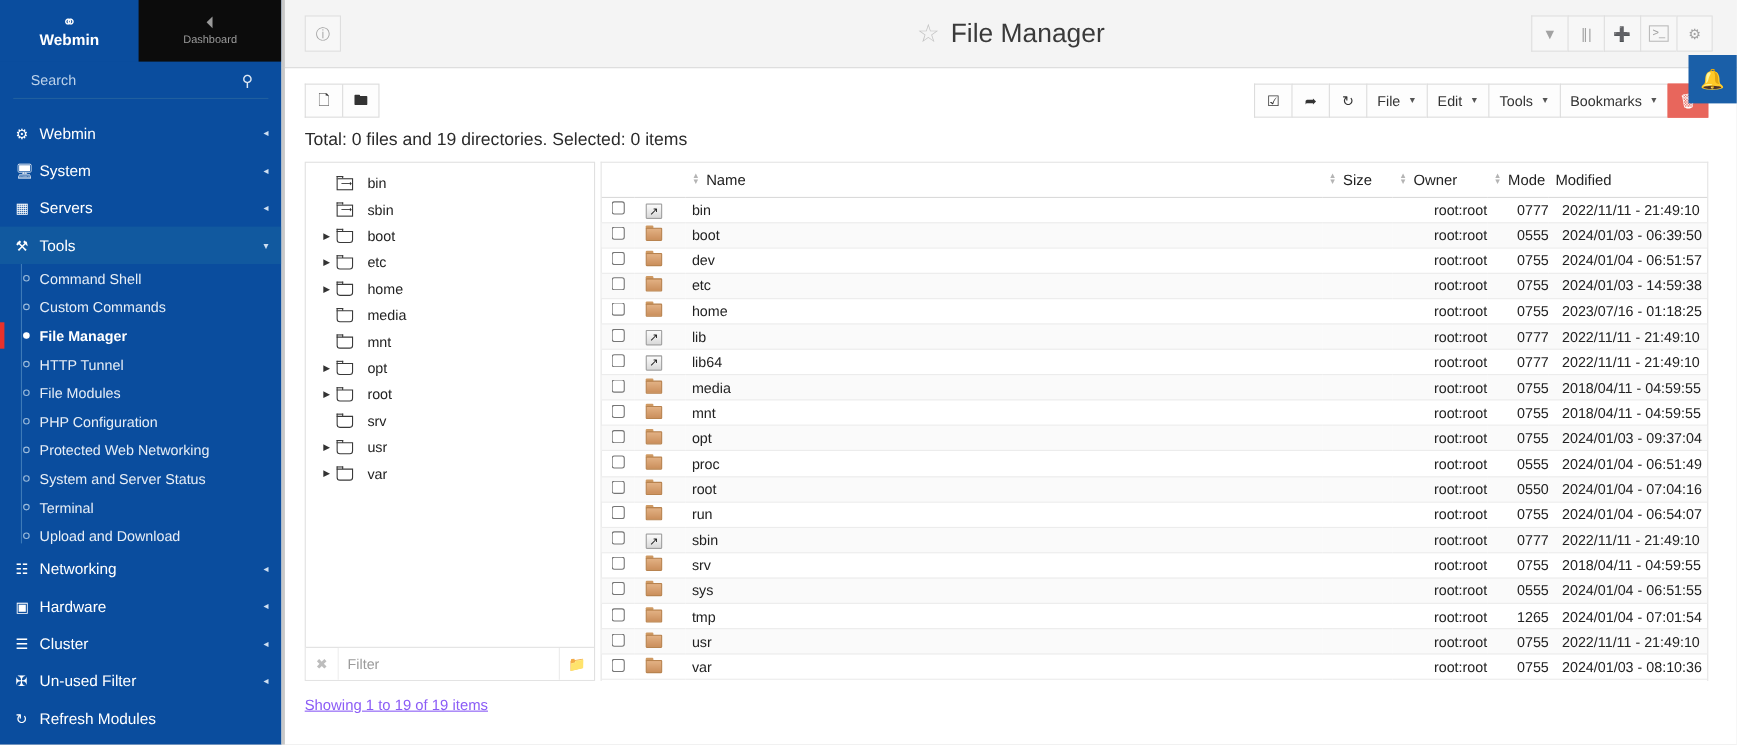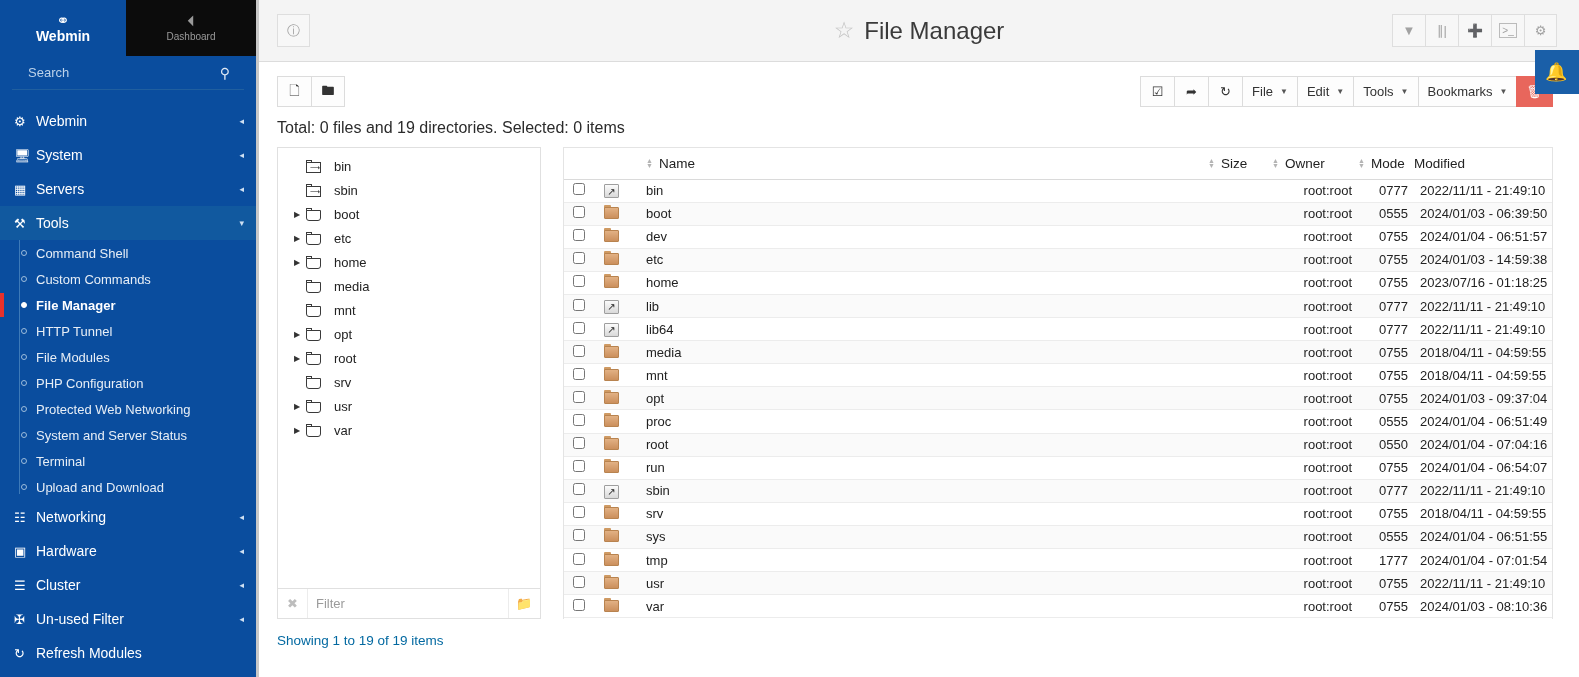--- a/index.html
+++ b/index.html
@@ -143,21 +143,21 @@
   .tb-btn:last-child { border-right: 1px solid #dcdcdc; }
   .tb-btn .caret { font-size: 8px; color: #555; margin-left: 2px; }
   .tb-btn.danger { background: #e8665c; color: #ffffff; border-color: #e8665c; }
   .tb-right { margin-left: auto; display: flex; margin-right: 26px; }
 
   .totals {
     padding: 12px 0 10px 18px; font-size: 16px; color: #2b2b2b;
   }
 
   
-  .fm-body { display: flex; padding: 0 26px 0 18px; gap: 17px; }
+  .fm-body { display: flex; padding: 0 26px 0 18px; gap: 0; }
 
   .tree-panel {
     width: 264px; flex: 0 0 264px; height: 472px;
     border: 1px solid #e0e0e0; background: #ffffff;
     display: flex; flex-direction: column; position: relative;
   }
   .tree-scroll { flex: 1; overflow: hidden; padding-top: 6px; }
   .tree-row {
     display: flex; align-items: center; height: 24px;
     font-size: 13px; color: #222; padding-left: 10px; cursor: pointer;
@@ -249,21 +249,21 @@
     border: 1px solid #3a3a3a; background: #ffffff;
   }
   .tfolder .t-arrow {
     position: absolute; left: 4px; top: 4px; font-size: 7px; color: #111; line-height: 7px;
   }
   .tfolder.open .t-body {
     border-radius: 0 0 3px 3px;
   }
 
   .showing {
-    padding: 14px 0 0 18px; font-size: 13.5px; color: #0369a1;
+    padding: 14px 0 0 18px; font-size: 13.5px; color: #8b5cf6; text-decoration: underline;
   }
 </style>
 </head>
 <body>
 
 <div class="app">
 
   <aside class="sidebar">
     <div class="sb-top">
       <div class="sb-brand">
@@ -796,21 +796,21 @@
                 <td class="c-owner">root:root</td>
                 <td class="c-mode">0555</td>
                 <td class="c-mod">2024/01/04 - 06:51:55</td>
               </tr>
               <tr>
                 <td class="c-chk"><input type="checkbox" style=""></td>
                 <td class="c-ico"><span class="folder-ico"><span class="tab"></span><span class="body"></span></span></td>
                 <td class="c-name">tmp</td>
                 <td class="c-size"></td>
                 <td class="c-owner">root:root</td>
-                <td class="c-mode">1777</td>
+                <td class="c-mode">1265</td>
                 <td class="c-mod">2024/01/04 - 07:01:54</td>
               </tr>
               <tr>
                 <td class="c-chk"><input type="checkbox" style=""></td>
                 <td class="c-ico"><span class="folder-ico"><span class="tab"></span><span class="body"></span></span></td>
                 <td class="c-name">usr</td>
                 <td class="c-size"></td>
                 <td class="c-owner">root:root</td>
                 <td class="c-mode">0755</td>
                 <td class="c-mod">2022/11/11 - 21:49:10</td>

